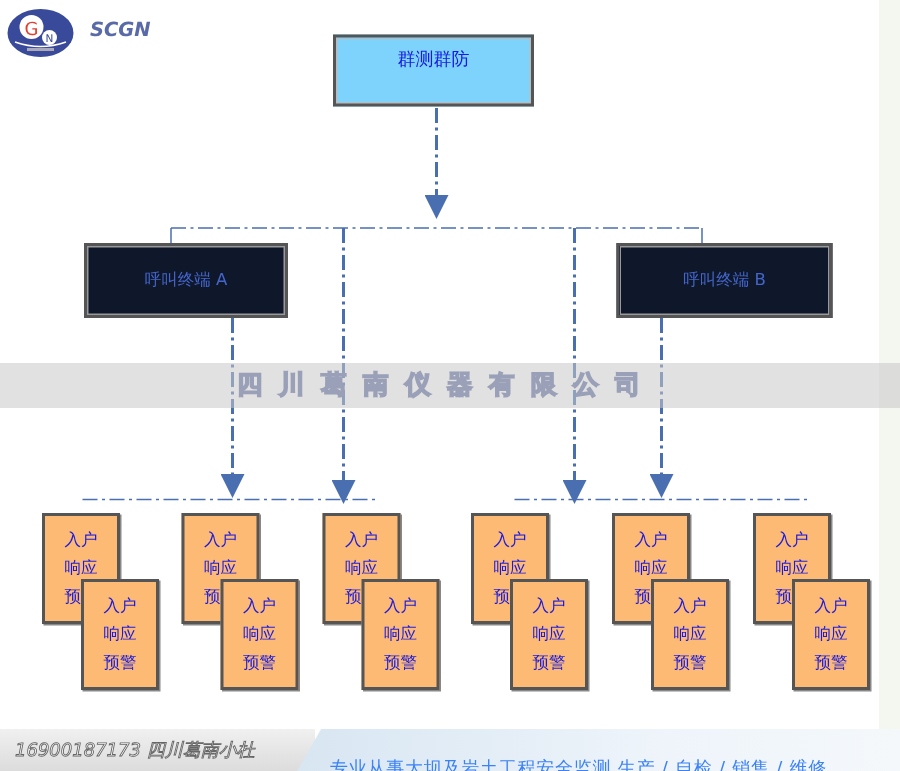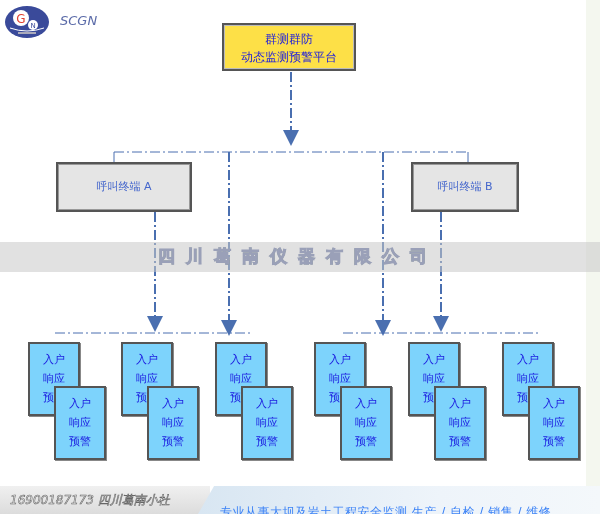--- a/index.html
+++ b/index.html
@@ -1,27 +1,27 @@
 <!DOCTYPE html>
 <html><head>
 <meta charset="utf-8">
 <style>
   html,body{margin:0;padding:0;}
   body{width:600px;height:514px;position:relative;overflow:hidden;background:#ffffff;font-family:"DejaVu Sans",sans-serif;}
   .abs{position:absolute;}
   .rightstrip{position:absolute;left:586px;top:0;width:14px;height:514px;background:#f4f7ef;}
   .logo{left:4px;top:4px;width:46px;height:36px;}
-  .logo-text{left:60px;top:13px;font-family:"DejaVu Sans",sans-serif;font-size:13px;font-weight:normal;color:#5a6aa8;letter-spacing:0px;font-style:italic;}
-  .top-box{left:222px;top:23px;width:134px;height:48px;background:#fde047;border:2px solid #555;box-shadow:inset 0 0 0 1px #bbb;color:#1a1ae0;font-size:12px;text-align:center;line-height:18px;box-sizing:border-box;padding-top:5px;}
-  .term-box{height:50px;background:#e5e5e5;border:2px solid #555;box-sizing:border-box;color:#4466cc;font-size:11px;text-align:center;line-height:46px;box-shadow:inset 0 0 0 1px #999;}
+  .logo-text{left:60px;top:13px;font-family:"DejaVu Sans",sans-serif;font-size:13px;font-weight:bold;color:#5a6aa8;letter-spacing:0px;font-style:italic;}
+  .top-box{left:222px;top:23px;width:134px;height:48px;background:#7dd3fc;border:2px solid #555;box-shadow:inset 0 0 0 1px #bbb;color:#1a1ae0;font-size:12px;text-align:center;line-height:18px;box-sizing:border-box;padding-top:5px;}
+  .term-box{height:50px;background:#0f172a;border:2px solid #555;box-sizing:border-box;color:#4466cc;font-size:11px;text-align:center;line-height:46px;box-shadow:inset 0 0 0 1px #999;}
   .term-a{left:56px;top:162px;width:136px;}
-  .term-b{left:411px;top:162px;width:108px;}
+  .term-b{left:411px;top:162px;width:144px;}
   .band{left:0;top:242px;width:600px;height:30px;background:rgba(200,200,200,0.55);}
   .band-text{left:158px;top:245px;font-size:17px;color:#4d7c0f;letter-spacing:11px;font-weight:bold;-webkit-text-stroke:1px #9aa0b8;}
-  .card{width:52px;height:74px;background:#7dd3fc;border:2px solid #555;box-sizing:border-box;box-shadow:1px 1px 0 #888;color:#1a1ae0;font-size:11px;text-align:center;line-height:19px;padding-top:6px;}
+  .card{width:52px;height:74px;background:#fdba74;border:2px solid #555;box-sizing:border-box;box-shadow:1px 1px 0 #888;color:#1a1ae0;font-size:11px;text-align:center;line-height:19px;padding-top:6px;}
   .footer-left{left:0;top:486px;width:210px;height:28px;background:linear-gradient(#f0f0f0,#dcdcdc);}
   .footer-right{left:198px;top:486px;width:402px;height:28px;background:linear-gradient(90deg,#d8e6f2,#eef4fa 60%,#f4f8fb);clip-path:polygon(4% 0,100% 0,100% 100%,0 100%);}
   .footer-phone{left:10px;top:492px;font-size:12px;color:#ffffff;font-style:italic;-webkit-text-stroke:0.6px #666;letter-spacing:0px;}
   .footer-slogan{left:220px;top:504px;font-size:12px;color:#3b82f6;letter-spacing:0.5px;}
 </style>
 </head>
 <body>
 
 <div class="rightstrip"></div>
 
@@ -51,21 +51,20 @@
     <line x1="468" y1="152" x2="468" y2="162" stroke-width="1"></line>
     <line x1="155" y1="212" x2="155" y2="324" marker-end="url(#arr)"></line>
     <line x1="441" y1="212" x2="441" y2="324" marker-end="url(#arr)"></line>
     <line x1="55" y1="333" x2="252" y2="333" stroke-width="1"></line>
     <line x1="343" y1="333" x2="538" y2="333" stroke-width="1"></line>
   </g>
 </svg>
 
 <div class="abs top-box">
   <div>群测群防</div>
-  <div>动态监测预警平台</div>
 </div>
 
 <div class="abs term-box term-a">呼叫终端 A</div>
 <div class="abs term-box term-b">呼叫终端 B</div>
 
 <div id="cards">
     <div class="abs card" style="left: 28px; top: 342px;">
       <div>入户</div>
       <div>响应</div>
       <div>预警</div>

